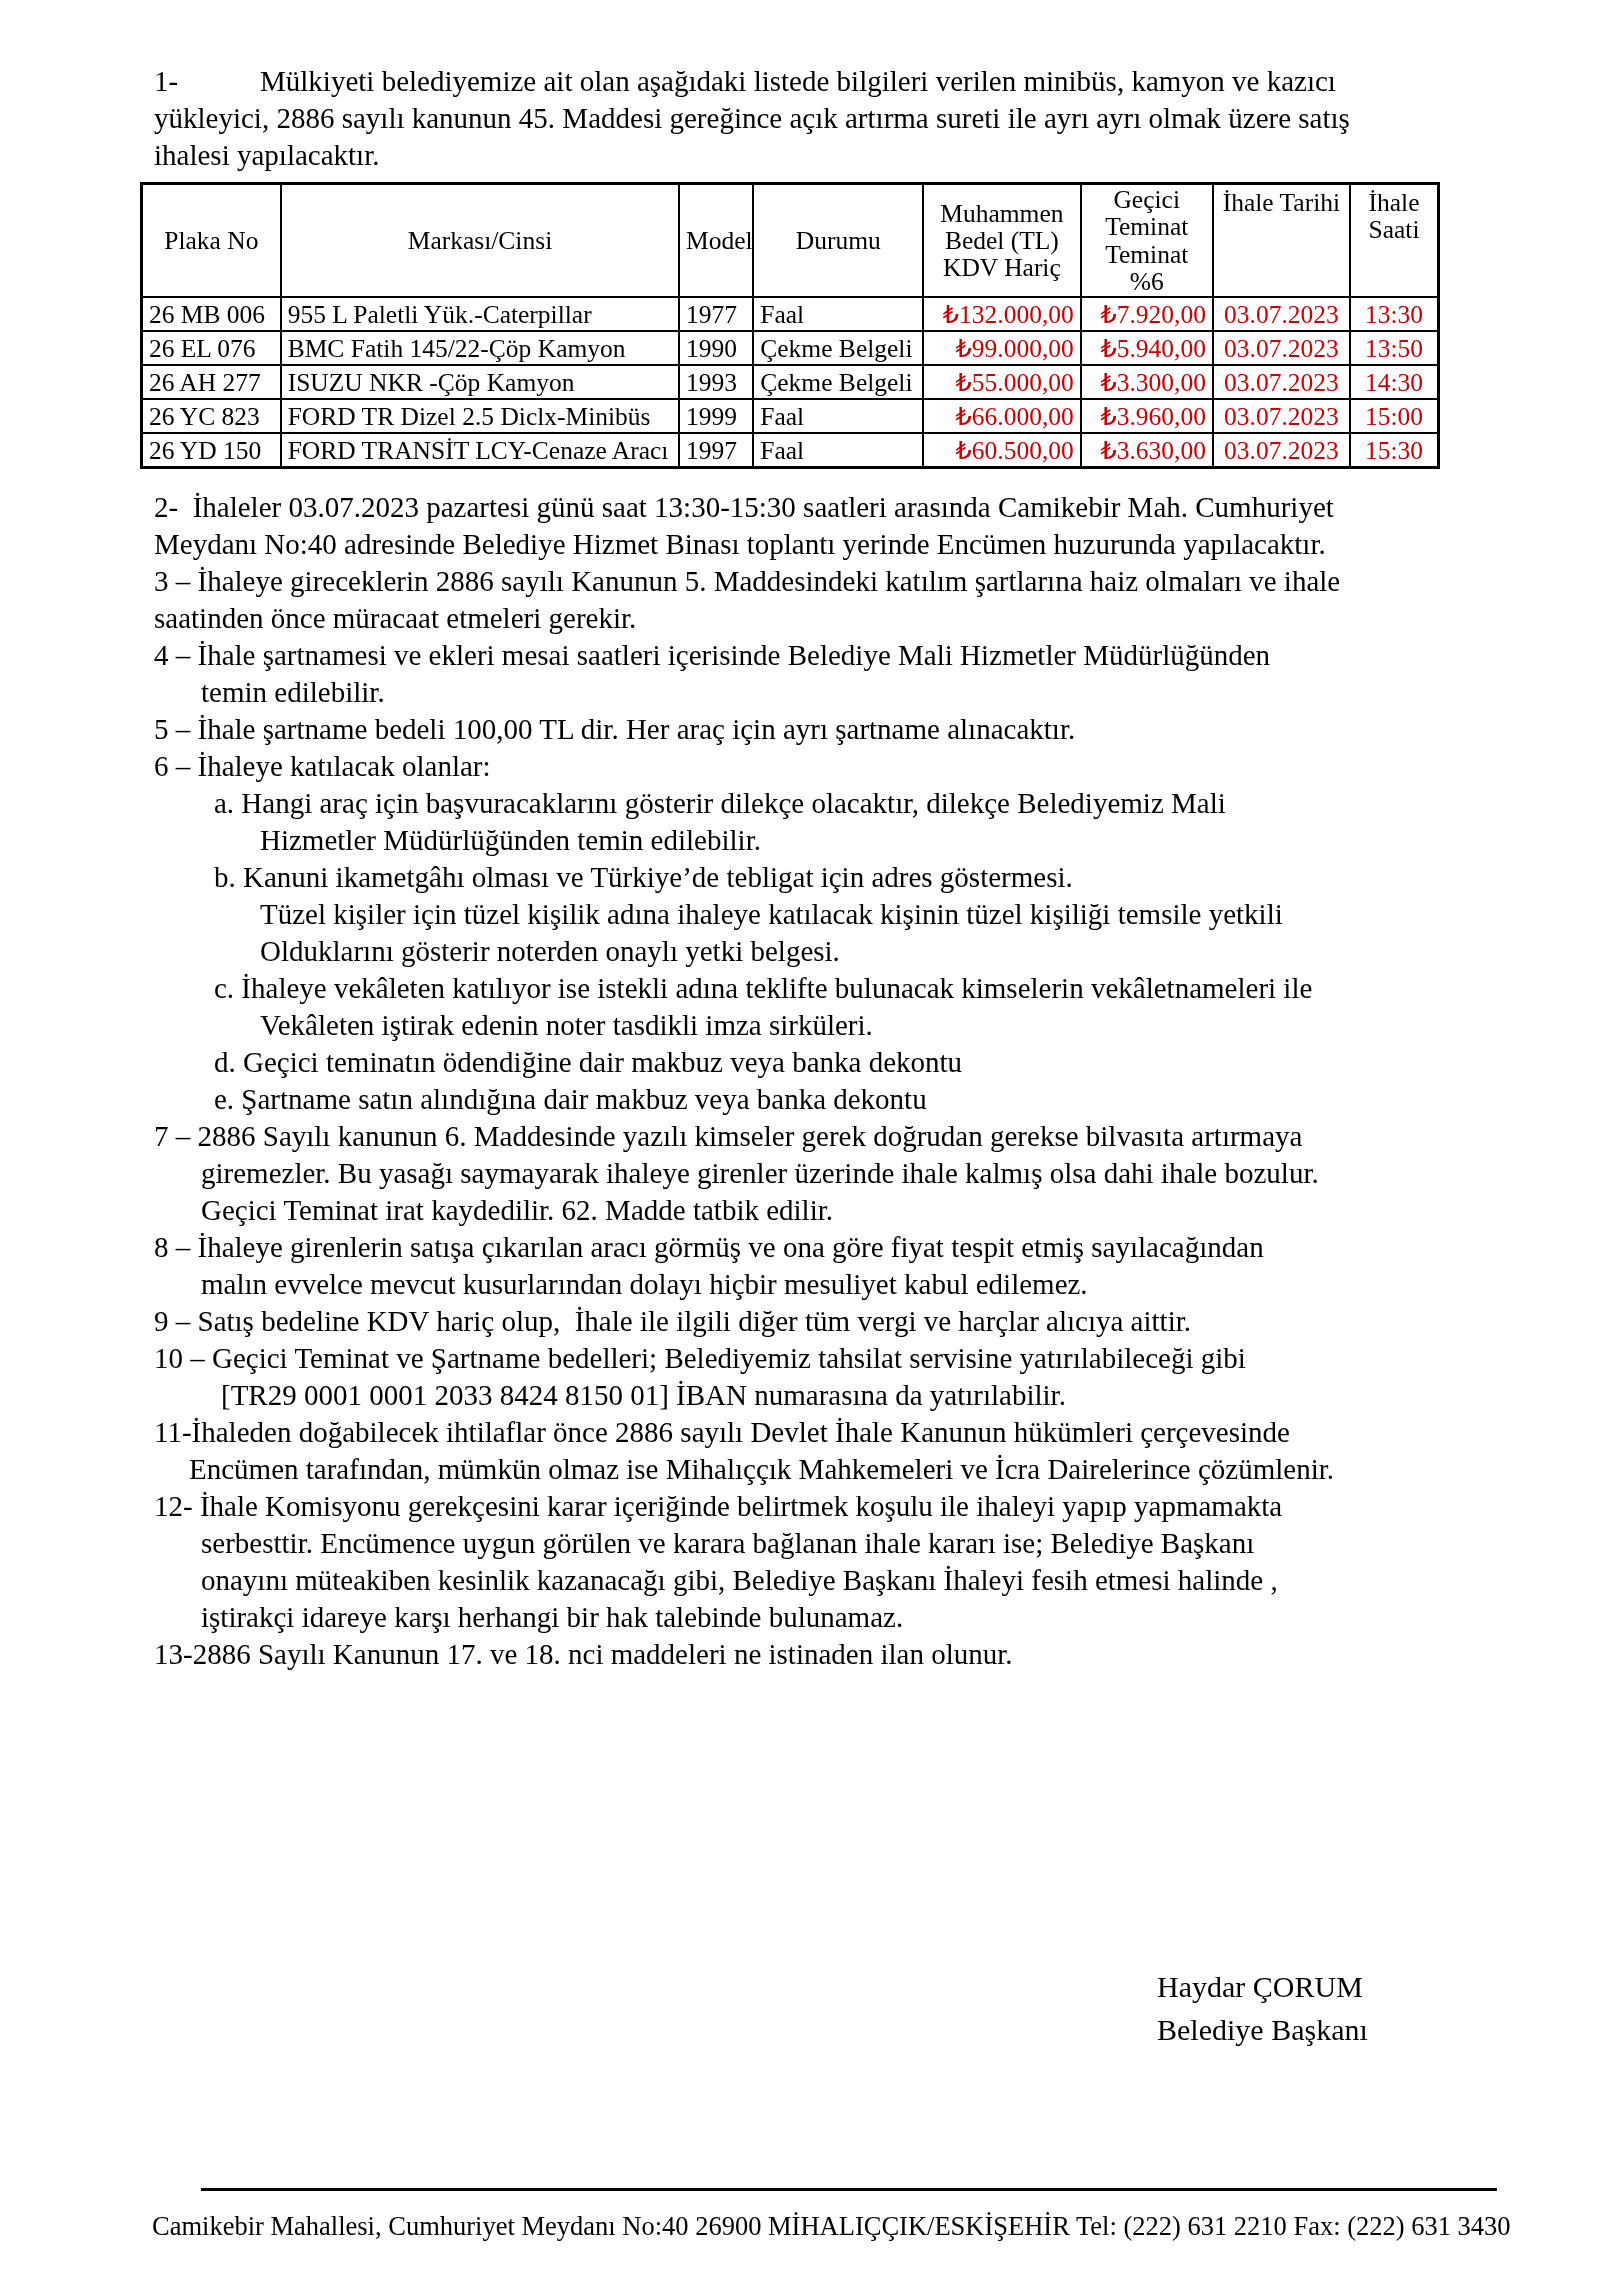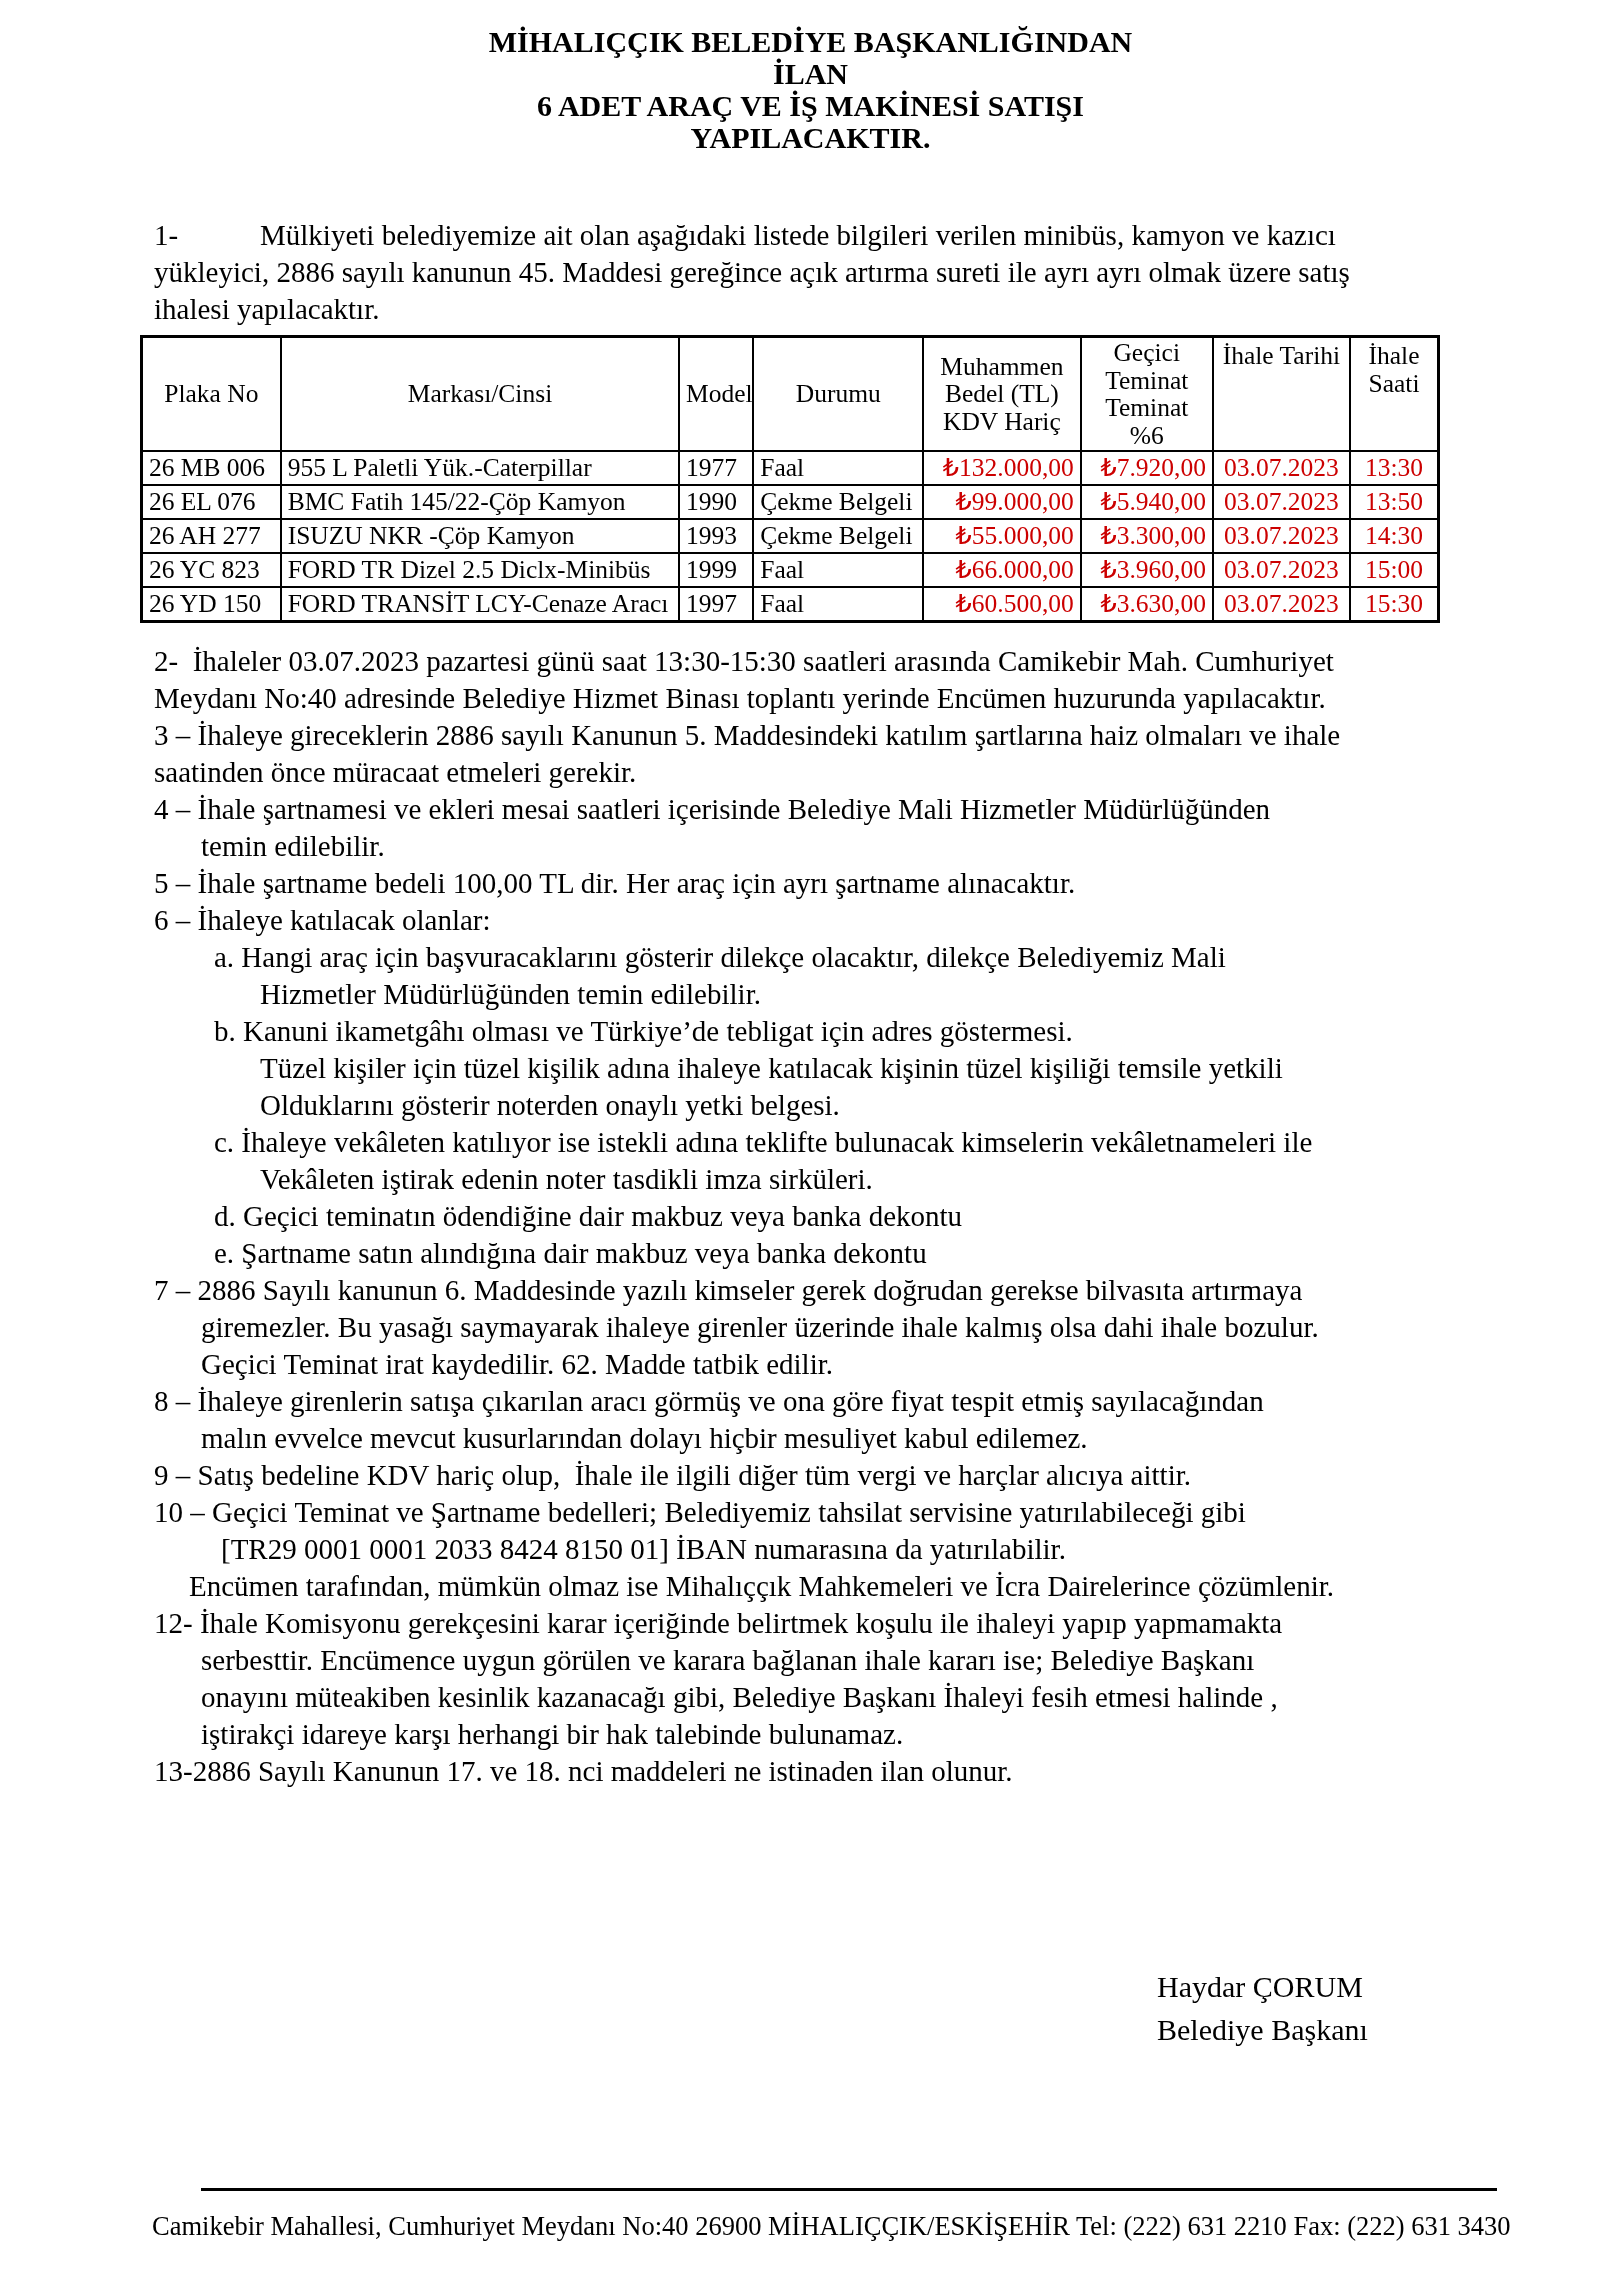--- a/index.html
+++ b/index.html
@@ -58,26 +58,20 @@
   .footer-rule { position:absolute; left:201px; top:2188px;
                  width:1296px; height:2.9px; background:#000; }
   .footer-text { position:absolute; left:152px; top:2211px;
                  font-size:26.5px; white-space:pre; }
 </style>
 </head>
 <body>
 
 <div class="page">
 
-  <div class="title-block">
-    <div>MİHALIÇÇIK BELEDİYE BAŞKANLIĞINDAN</div>
-    <div>İLAN</div>
-    <div>6 ADET ARAÇ VE İŞ MAKİNESİ SATIŞI</div>
-    <div>YAPILACAKTIR.</div>
-  </div>
 
   <div class="intro">
     <div class="line"><span class="num">1-</span><span>Mülkiyeti belediyemize ait olan aşağıdaki listede bilgileri verilen minibüs, kamyon ve kazıcı</span></div>
     <div class="line">yükleyici, 2886 sayılı kanunun 45. Maddesi gereğince açık artırma sureti ile ayrı ayrı olmak üzere satış</div>
     <div class="line">ihalesi yapılacaktır.</div>
   </div>
 
   <table class="vtable">
     <colgroup>
       <col class="col-plate">
@@ -172,20 +166,21 @@
     <div class="bline i2">d. Geçici teminatın ödendiğine dair makbuz veya banka dekontu</div>
     <div class="bline i2">e. Şartname satın alındığına dair makbuz veya banka dekontu</div>
     <div class="bline i0">7 – 2886 Sayılı kanunun 6. Maddesinde yazılı kimseler gerek doğrudan gerekse bilvasıta artırmaya</div>
     <div class="bline i1">giremezler. Bu yasağı saymayarak ihaleye girenler üzerinde ihale kalmış olsa dahi ihale bozulur.</div>
     <div class="bline i1">Geçici Teminat irat kaydedilir. 62. Madde tatbik edilir.</div>
     <div class="bline i0">8 – İhaleye girenlerin satışa çıkarılan aracı görmüş ve ona göre fiyat tespit etmiş sayılacağından</div>
     <div class="bline i1">malın evvelce mevcut kusurlarından dolayı hiçbir mesuliyet kabul edilemez.</div>
     <div class="bline i0">9 – Satış bedeline KDV hariç olup,  İhale ile ilgili diğer tüm vergi ve harçlar alıcıya aittir.</div>
     <div class="bline i0">10 – Geçici Teminat ve Şartname bedelleri; Belediyemiz tahsilat servisine yatırılabileceği gibi</div>
     <div class="bline i1c">[TR29 0001 0001 2033 8424 8150 01] İBAN numarasına da yatırılabilir.</div>
+    <div class="bline i0">11-İhaleden doğabilecek ihtilaflar önce 2886 sayılı Devlet İhale Kanunun hükümleri çerçevesinde</div>
     <div class="bline i1b">Encümen tarafından, mümkün olmaz ise Mihalıççık Mahkemeleri ve İcra Dairelerince çözümlenir.</div>
     <div class="bline i0">12- İhale Komisyonu gerekçesini karar içeriğinde belirtmek koşulu ile ihaleyi yapıp yapmamakta</div>
     <div class="bline i1">serbesttir. Encümence uygun görülen ve karara bağlanan ihale kararı ise; Belediye Başkanı</div>
     <div class="bline i1">onayını müteakiben kesinlik kazanacağı gibi, Belediye Başkanı İhaleyi fesih etmesi halinde ,</div>
     <div class="bline i1">iştirakçi idareye karşı herhangi bir hak talebinde bulunamaz.</div>
     <div class="bline i0">13-2886 Sayılı Kanunun 17. ve 18. nci maddeleri ne istinaden ilan olunur.</div>
   </div>
 
   <div class="signature">
     <div>Haydar ÇORUM</div>

